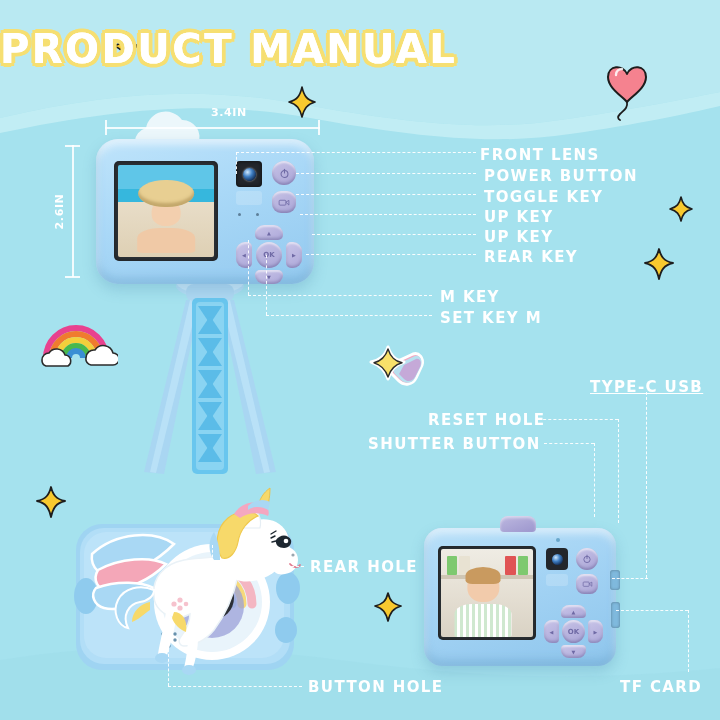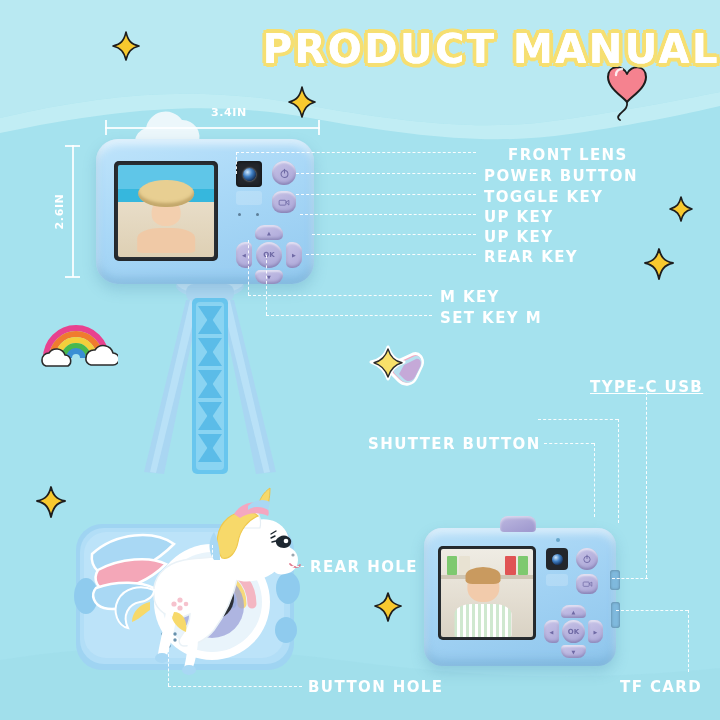--- a/index.html
+++ b/index.html
@@ -16,21 +16,21 @@
     overflow: hidden;
     background: #a5e2ee;
   }
 
   
   .bg-layer { position: absolute; left: 0; top: 0; width: 720px; height: 720px; }
 
   
   .title-wrap {
     position: absolute; left: 0; top: 26px; width: 720px;
-    text-align: right; z-index: 30;
+    text-align: left; z-index: 30;
   }
   .title-text {
     display: inline-block;
     font-family: "DejaVu Sans", sans-serif;
     font-size: 40px;
     font-weight: bold;
     letter-spacing: 2.5px;
     color: #ffffff;
     -webkit-text-stroke: 0px;
     text-shadow:
@@ -425,21 +425,21 @@
 
   <div class="leader h" style="left:312px; top:234px; width:164px;"></div>
 
   <div class="leader h" style="left:306px; top:254px; width:170px;"></div>
 
   <div class="leader v" style="left:248px; top:240px; height:55px;"></div>
   <div class="leader h" style="left:248px; top:295px; width:184px;"></div>
   <div class="leader v" style="left:266px; top:255px; height:60px;"></div>
   <div class="leader h" style="left:266px; top:315px; width:166px;"></div>
 
-  <div class="label" style="left:508px; top:146px;">FRONT LENS</div>
+  <div class="label" style="left:480px; top:146px;">FRONT LENS</div>
   <div class="label" style="left:484px; top:167px;">POWER BUTTON</div>
   <div class="label" style="left:484px; top:188px;">TOGGLE KEY</div>
   <div class="label" style="left:484px; top:208px;">UP KEY</div>
   <div class="label" style="left:484px; top:228px;">UP KEY</div>
   <div class="label" style="left:484px; top:248px;">REAR KEY</div>
   <div class="label" style="left:440px; top:288px;">M KEY</div>
   <div class="label" style="left:440px; top:309px;">SET KEY M</div>
 
   <svg class="cam-unicorn" viewBox="0 0 260 200">
 
@@ -592,20 +592,21 @@
     <div class="port" style="top:42px; width:10px; height:20px;"></div>
     <div class="port" style="top:74px; width:9px; height:26px;"></div>
   </div>
 
   <div class="leader v" style="left:646px; top:392px; height:186px;"></div>
   <div class="leader h" style="left:612px; top:578px; width:36px;"></div>
   <div class="label" style="left:590px; top:378px;text-decoration:underline;">TYPE-C USB</div>
 
   <div class="leader h" style="left:538px; top:419px; width:80px;"></div>
   <div class="leader v" style="left:618px; top:419px; height:104px;"></div>
+  <div class="label" style="left:428px; top:411px;">RESET HOLE</div>
 
   <div class="leader h" style="left:544px; top:443px; width:50px;"></div>
   <div class="leader v" style="left:594px; top:443px; height:74px;"></div>
   <div class="label" style="left:368px; top:435px;">SHUTTER BUTTON</div>
 
   <div class="leader h" style="left:616px; top:610px; width:72px;"></div>
   <div class="leader v" style="left:688px; top:610px; height:62px;"></div>
   <div class="label" style="left:620px; top:678px;">TF CARD</div>
 
 </div>

